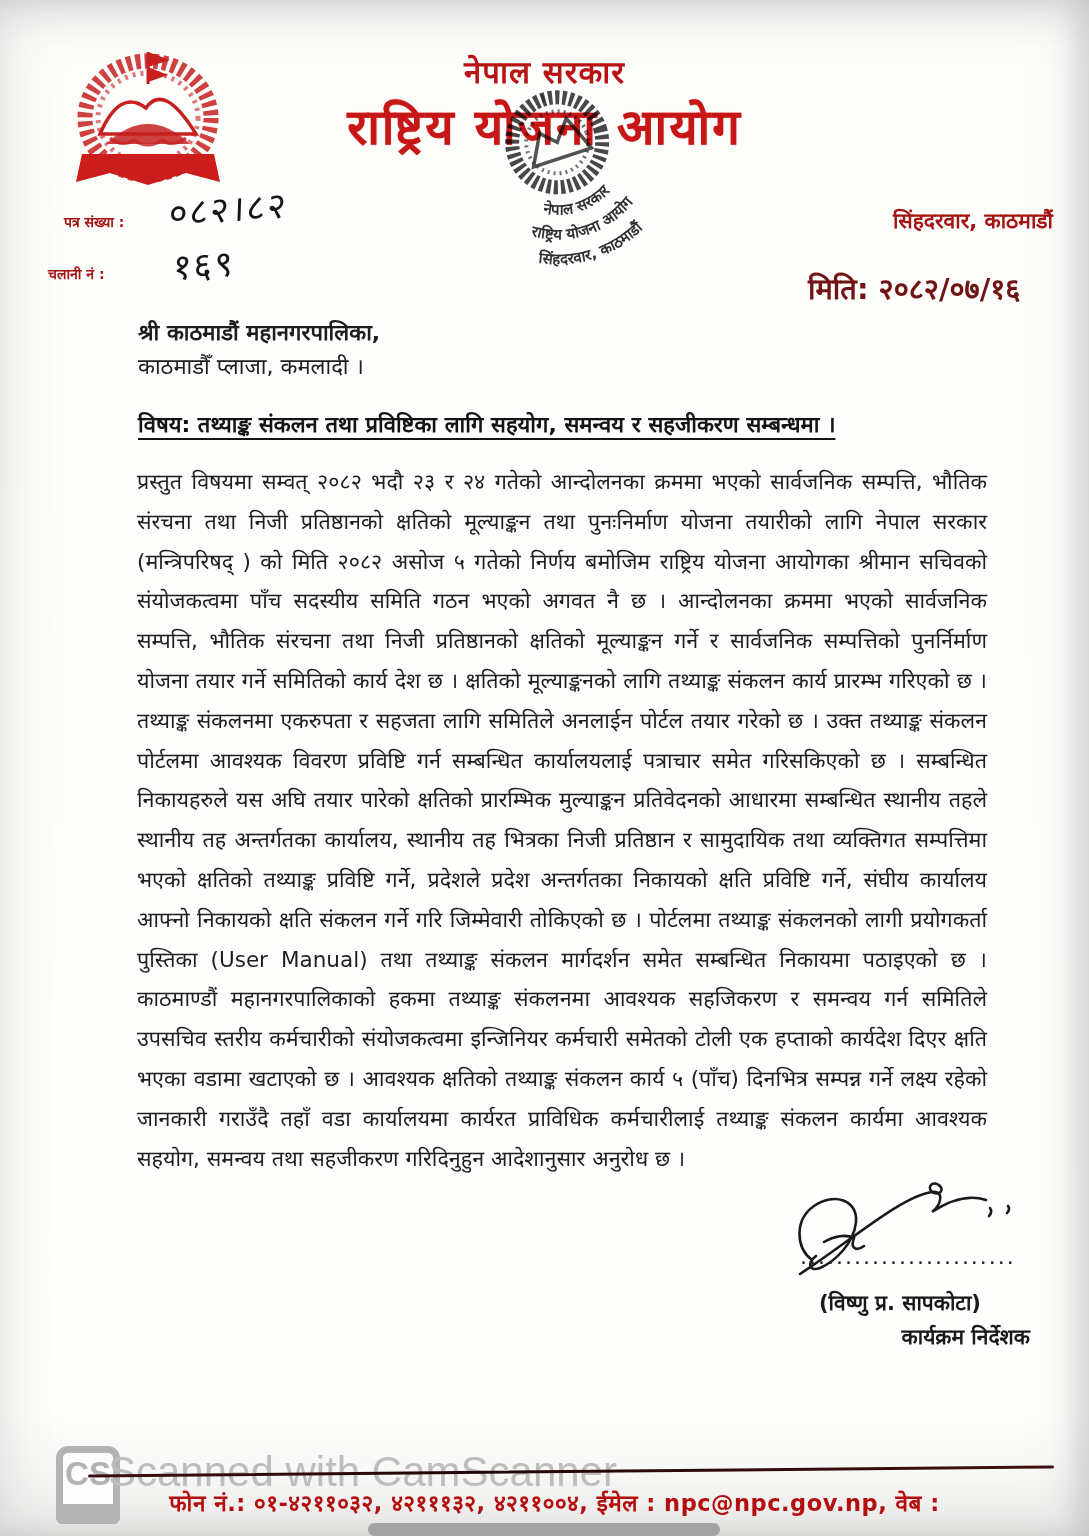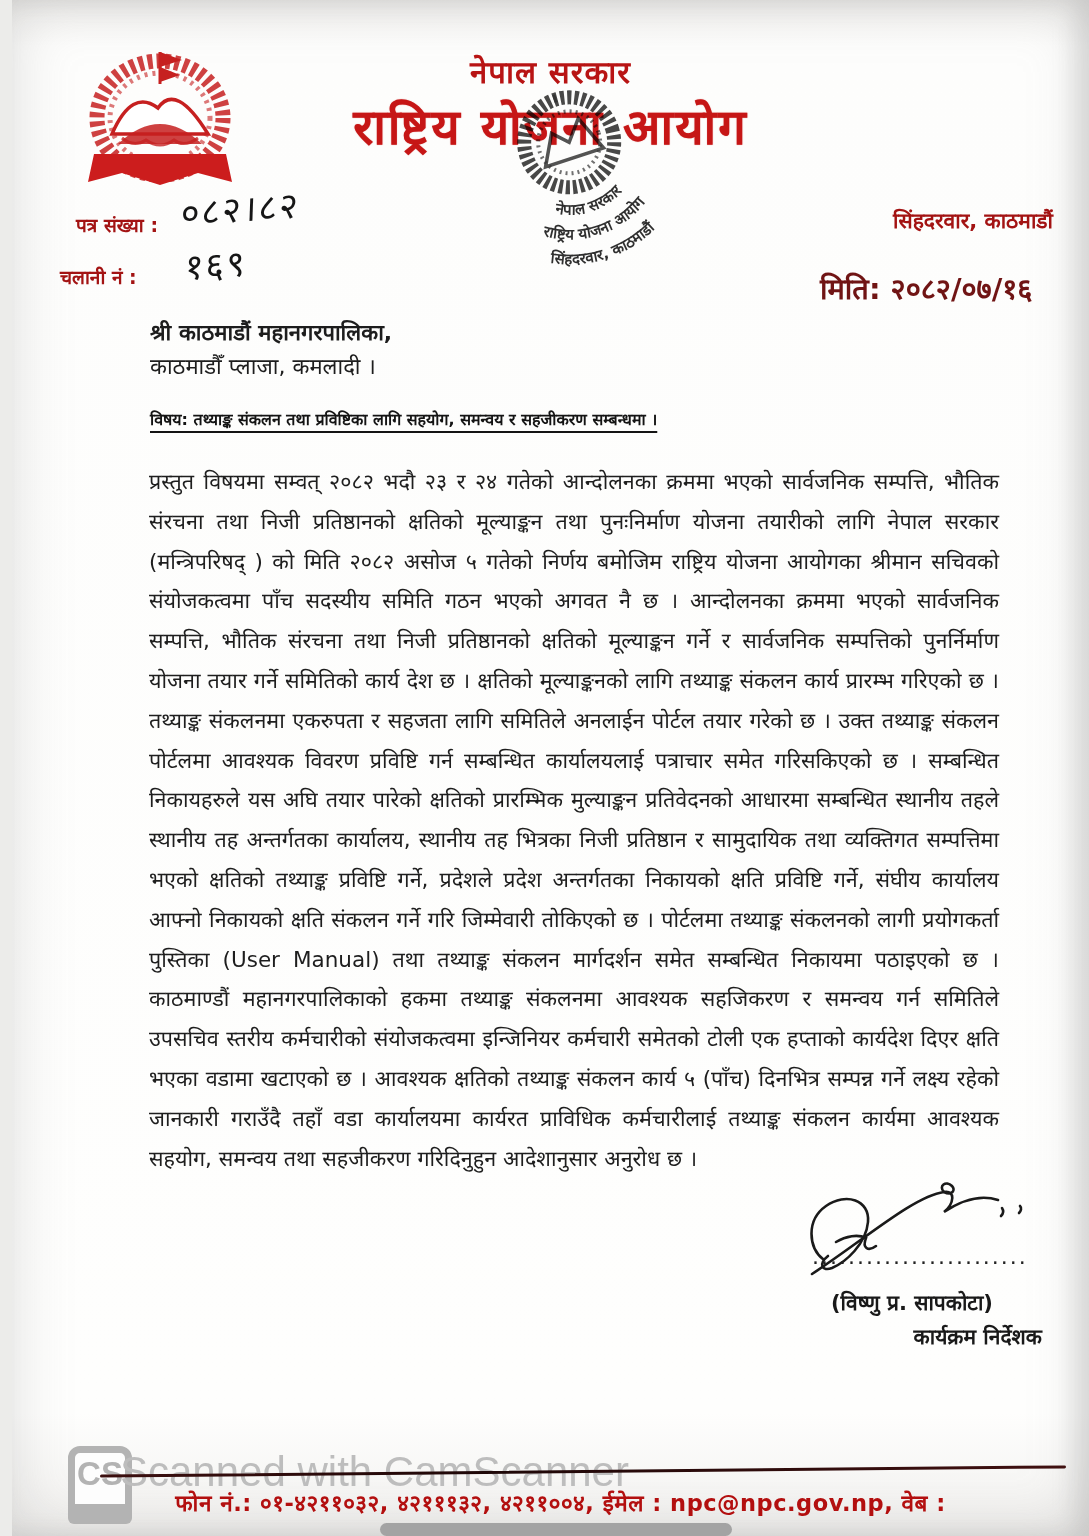--- a/index.html
+++ b/index.html
@@ -6,48 +6,47 @@
   body{
     width:1089px;height:1536px;
     font-family:"DejaVu Sans",sans-serif;
     background:#ececea;
     position:relative;overflow:hidden;
   }
   .page{
     position:absolute;inset:0;
     background:linear-gradient(180deg,#f4f3f1 0,#fdfdfc 3%,#fefefd 92%,#f1f0ee 100%);
     box-shadow:inset 0 0 60px rgba(140,140,140,.28), inset -14px 0 22px rgba(150,150,150,.25);
-    margin-left:12px;
   }
   .abs{position:absolute;}
   
   .gov-line{
     left:0;right:0;top:50px;text-align:center;
     color:#b81414;font-size:31px;font-weight:bold;letter-spacing:1px;
   }
   .org-title{
     left:0;right:0;top:92px;text-align:center;
     color:#c61616;font-size:49px;font-weight:bold;letter-spacing:2px;
     text-shadow:0 0 1px rgba(198,22,22,.6);
   }
   .emblem{left:58px;top:42px;}
   .stamp{left:438px;top:76px;opacity:.93;mix-blend-mode:multiply;}
-  .ref-label{color:#a31313;font-weight:bold;font-size:19px;}
+  .ref-label{color:#a31313;font-weight:bold;font-size:14px;}
   .hand{
     color:#161616;font-size:36px;font-weight:400;
     transform:rotate(-4deg) skewX(-6deg);transform-origin:left bottom;
     letter-spacing:2px;
   }
   .sindurbar{right:36px;top:206px;color:#a31313;font-weight:bold;font-size:21px;}
   .miti{left:808px;top:268px;color:#701414;font-weight:bold;font-size:29px;}
   
   .to1{left:138px;top:316px;font-size:22px;color:#1d1d1d;font-weight:bold;}
   .to2{left:138px;top:350px;font-size:22px;color:#1d1d1d;}
   .subject{
-    left:138px;top:408px;font-size:16px;color:#141414;font-weight:bold;
+    left:138px;top:408px;font-size:22px;color:#141414;font-weight:bold;
     text-decoration:underline;text-underline-offset:6px;text-decoration-thickness:1.5px;
   }
   .body-text{
     left:137px;top:462px;width:850px;
     font-size:21.5px;line-height:39.8px;color:#1e1e1e;
     text-align:justify;
   }
   
   .sig-art{left:782px;top:1178px;}
   .sig-dots{left:800px;top:1244px;width:200px;text-align:center;font-size:22px;letter-spacing:2px;color:#222;}

